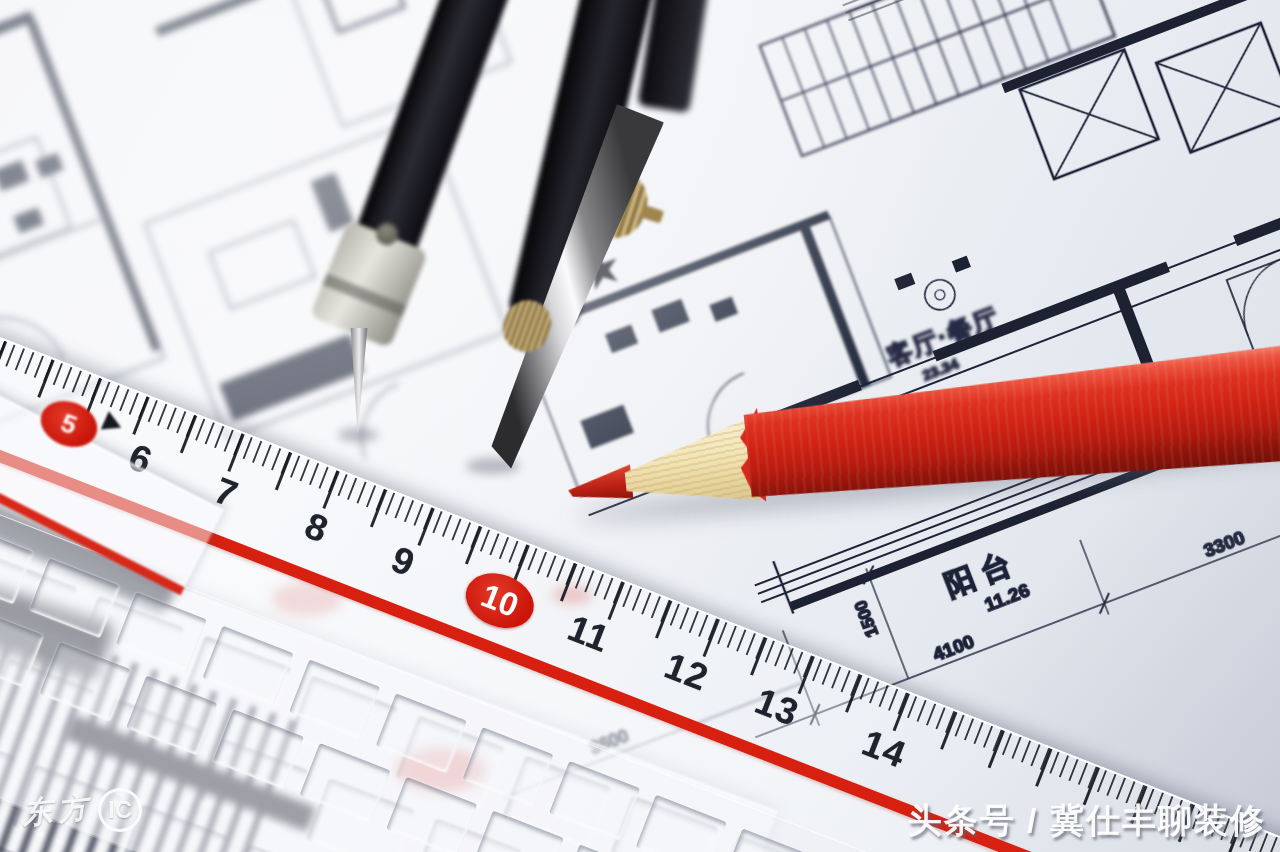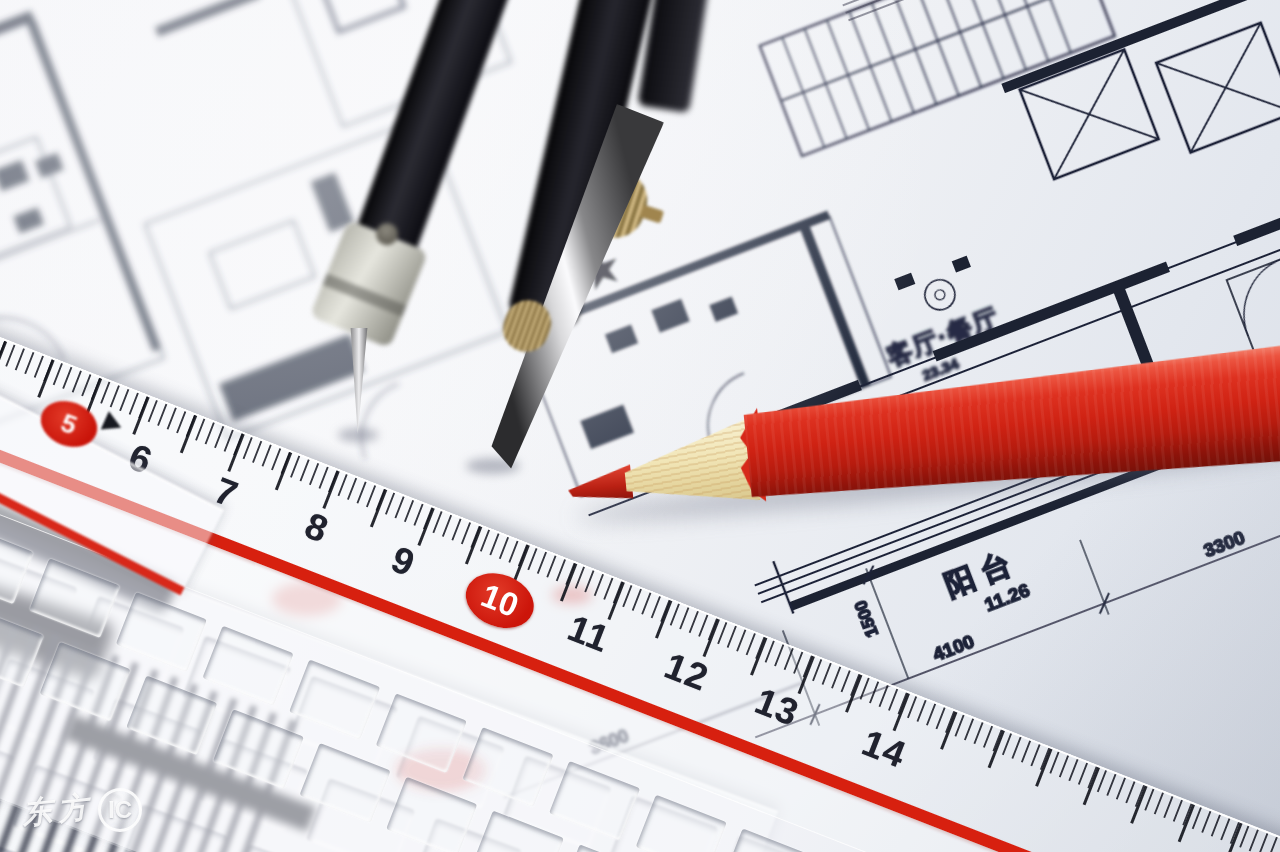--- a/index.html
+++ b/index.html
@@ -392,14 +392,15 @@
     <div class="p-joint"></div>
     <div class="p-body"></div>
   </div>
 
   <div class="wm-left">
     <span class="wm-script">东方</span>
     <span class="wm-badge">
         <span style="position:static;">IC</span>
       </span>
   </div>
+  <div class="credit">头条号 / 冀仕丰聊装修</div>
 
 </div>
 
 </body></html>

